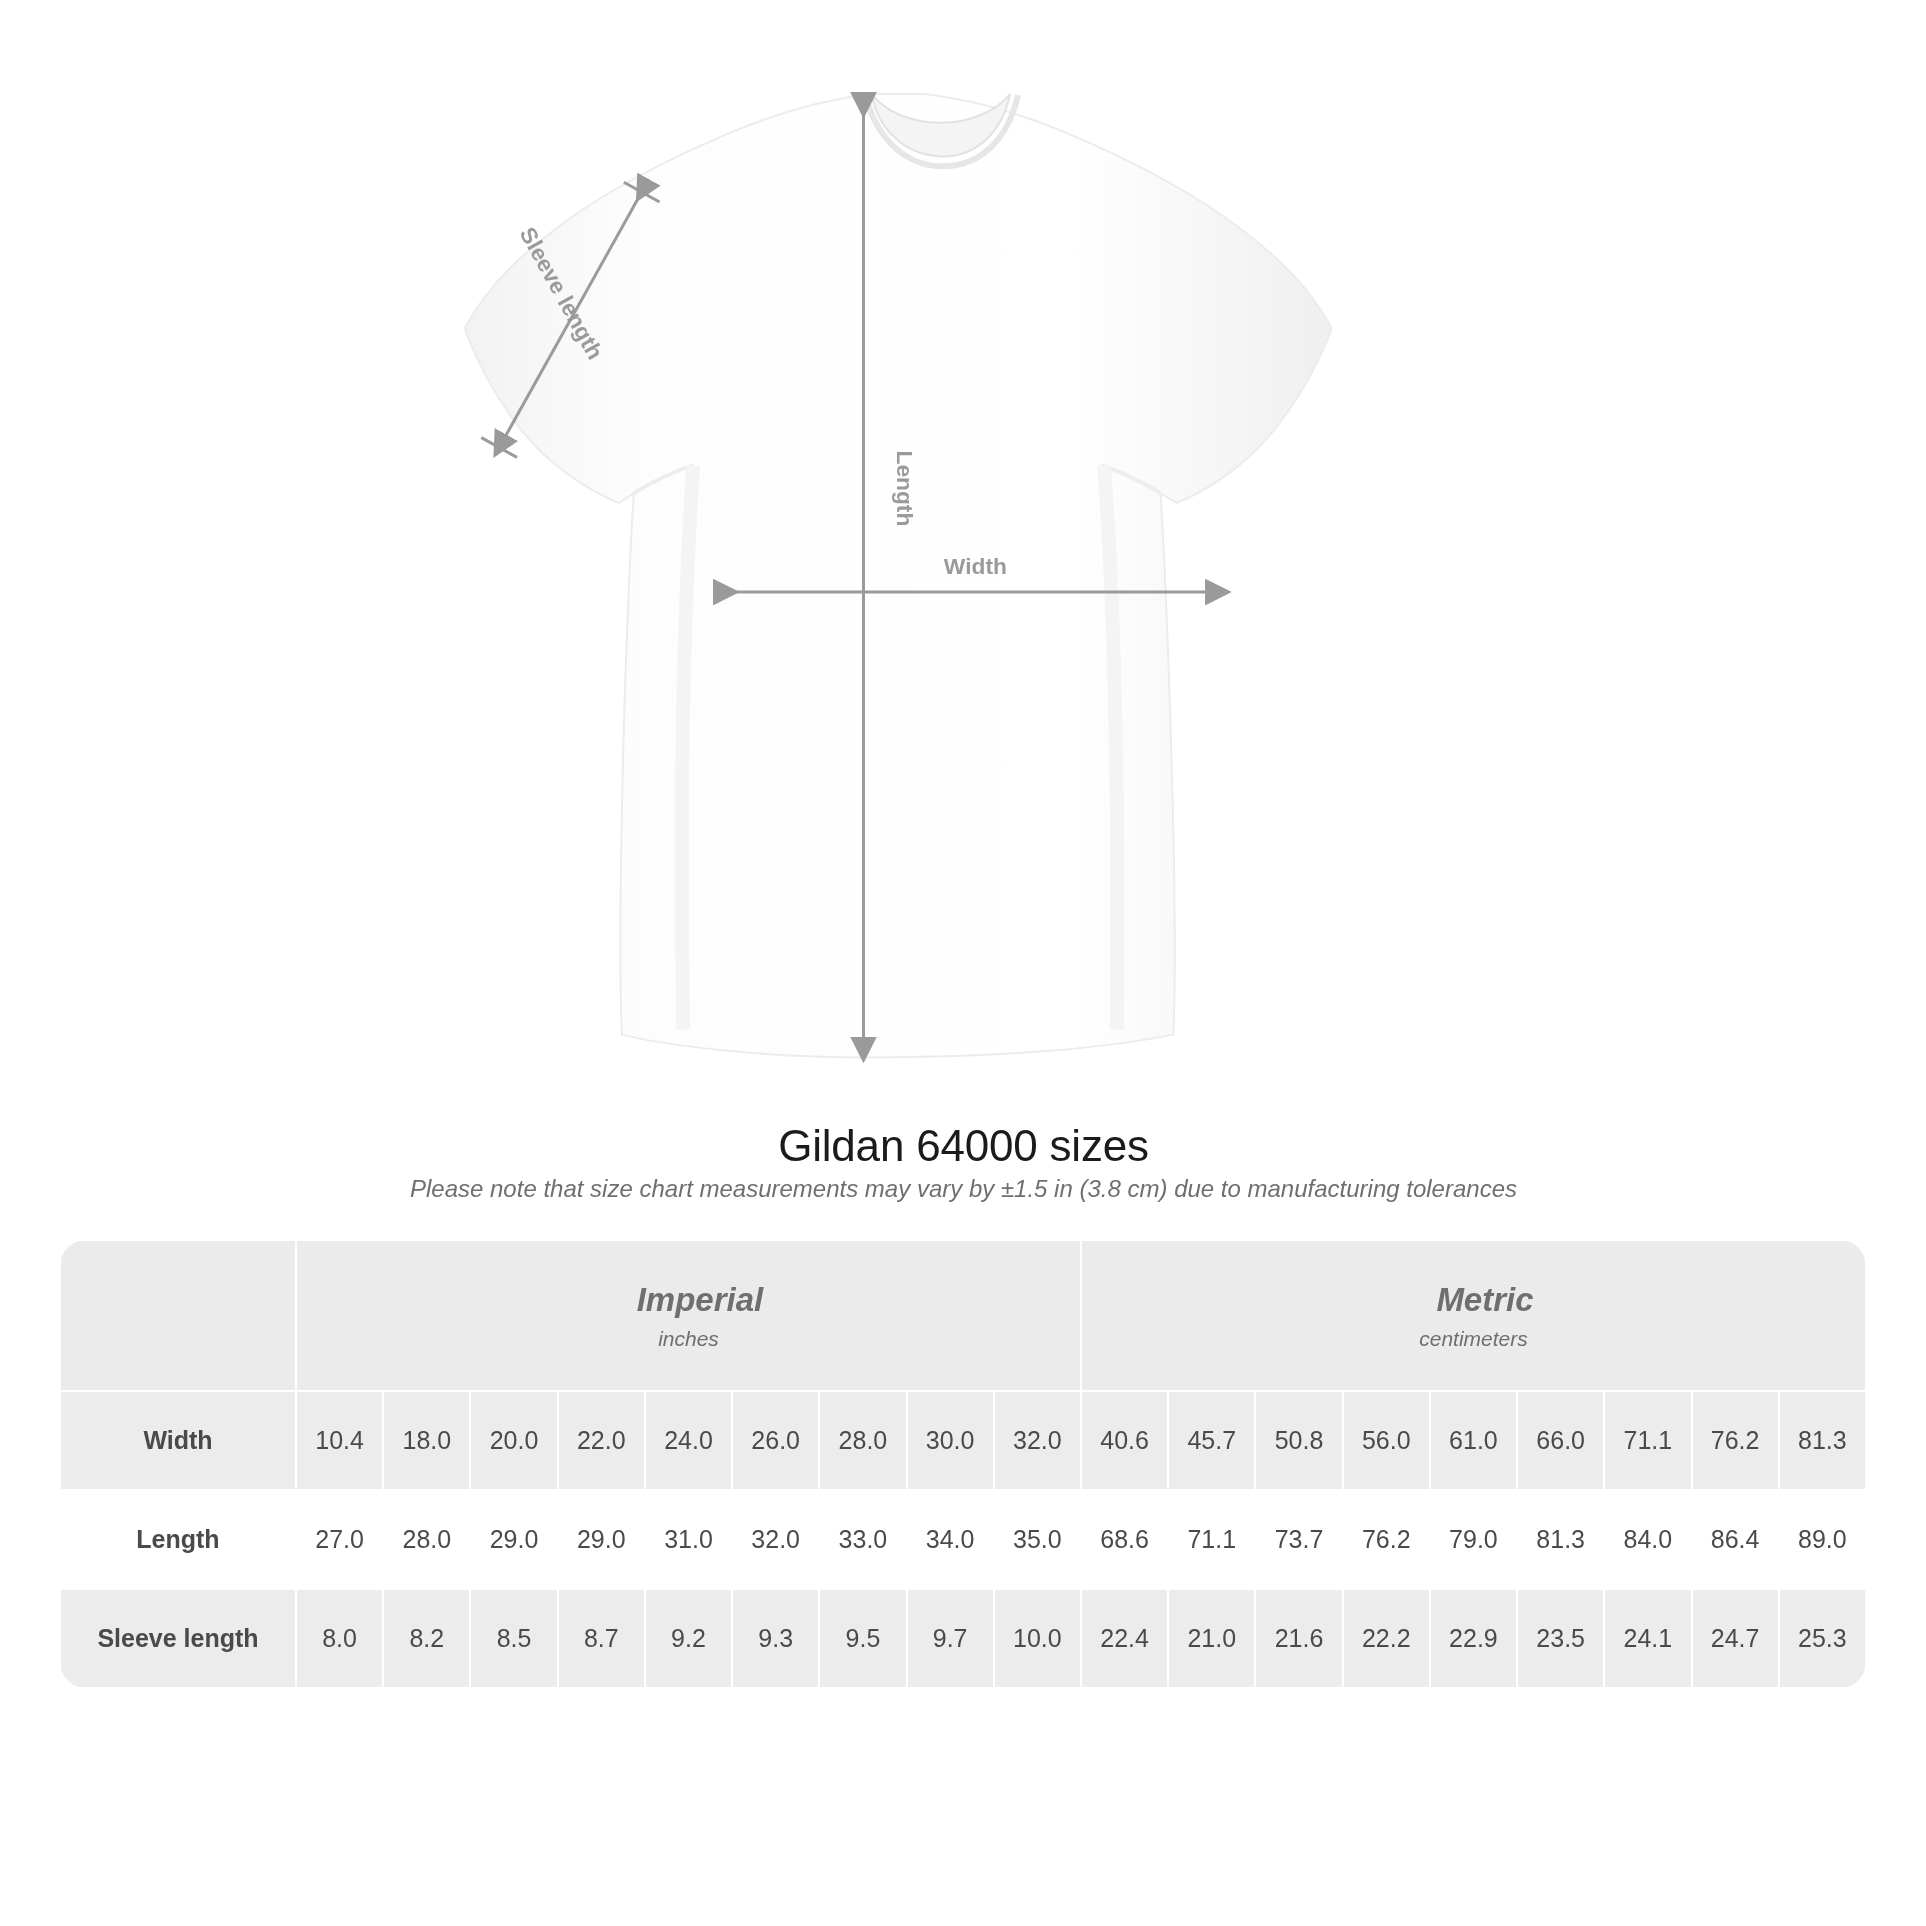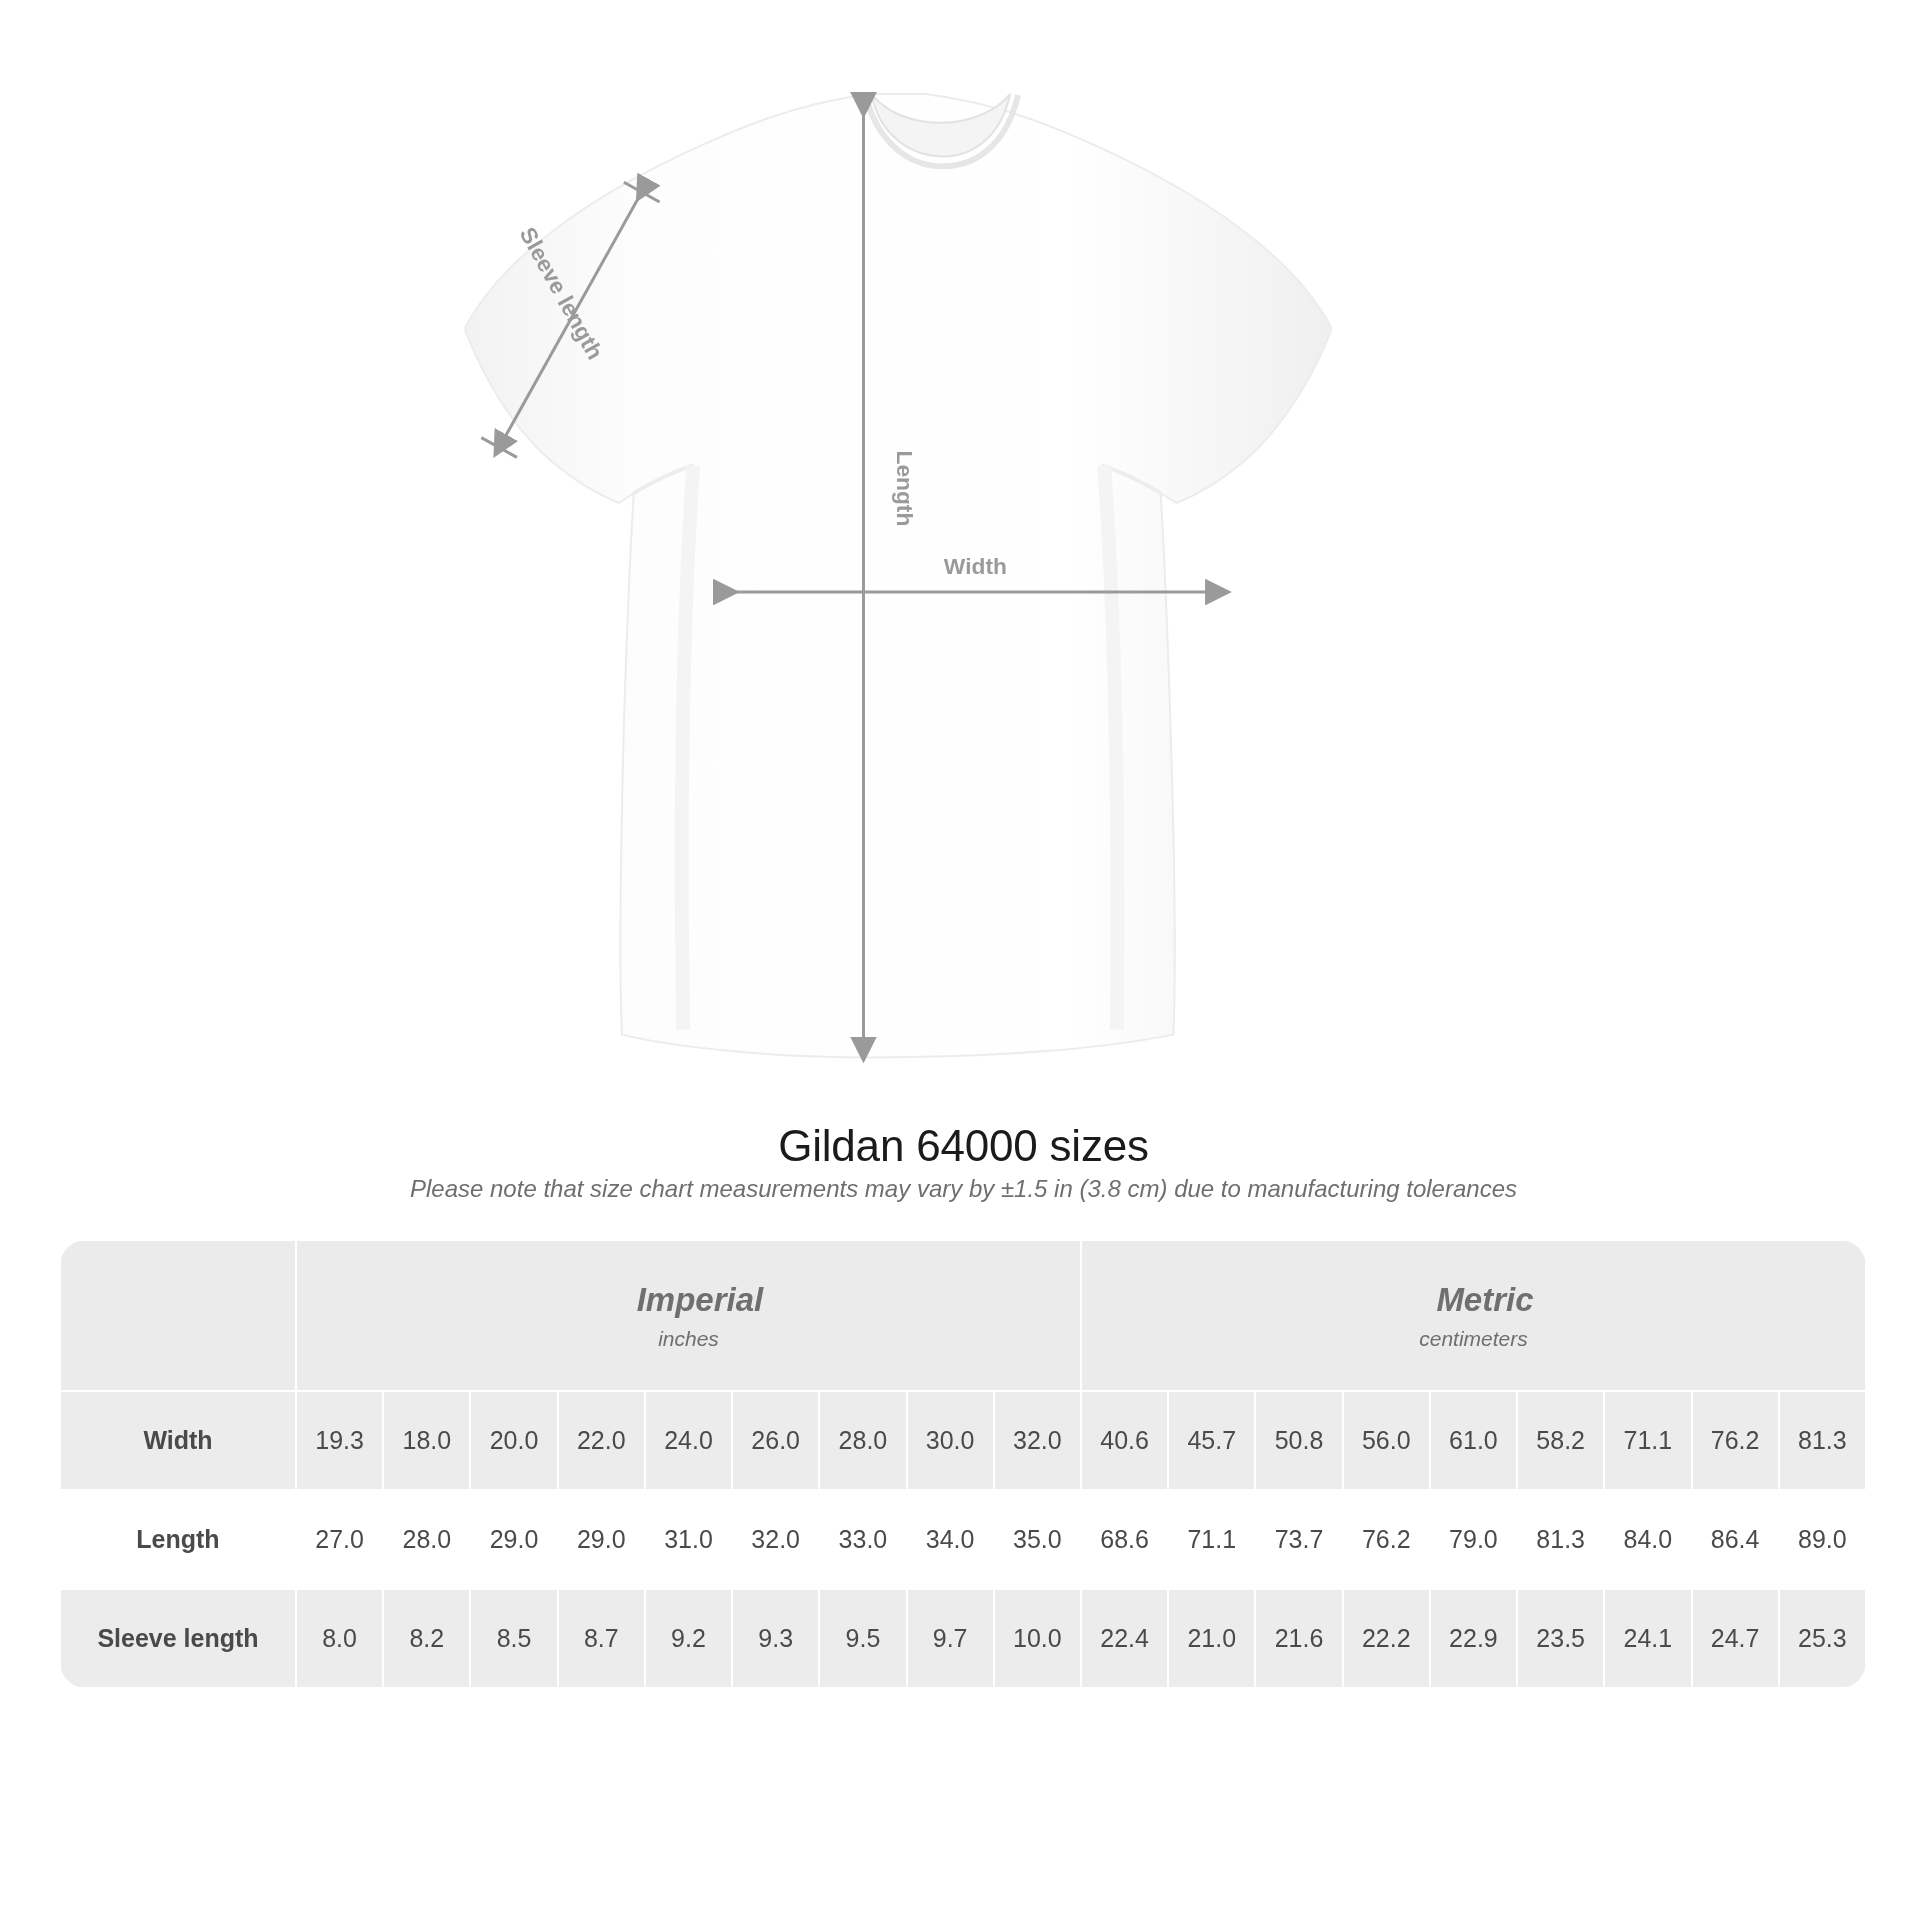--- a/index.html
+++ b/index.html
@@ -234,35 +234,35 @@
           </td>
           <td colspan="9">
             <div class="unit-name">Metric</div>
             <div class="unit-sub">centimeters</div>
           </td>
         </tr>
 
 
         <tr class="r-width">
           <td class="row-head">Width</td>
-          <td>19.3</td>
+          <td>10.4</td>
           <td>18.0</td>
           <td>20.0</td>
           <td>22.0</td>
           <td>24.0</td>
           <td>26.0</td>
           <td>28.0</td>
           <td>30.0</td>
           <td>32.0</td>
           <td>40.6</td>
           <td>45.7</td>
           <td>50.8</td>
           <td>56.0</td>
           <td>61.0</td>
-          <td>58.2</td>
+          <td>66.0</td>
           <td>71.1</td>
           <td>76.2</td>
           <td>81.3</td>
         </tr>
 
         <tr class="r-length">
           <td class="row-head">Length</td>
           <td>27.0</td>
           <td>28.0</td>
           <td>29.0</td>

